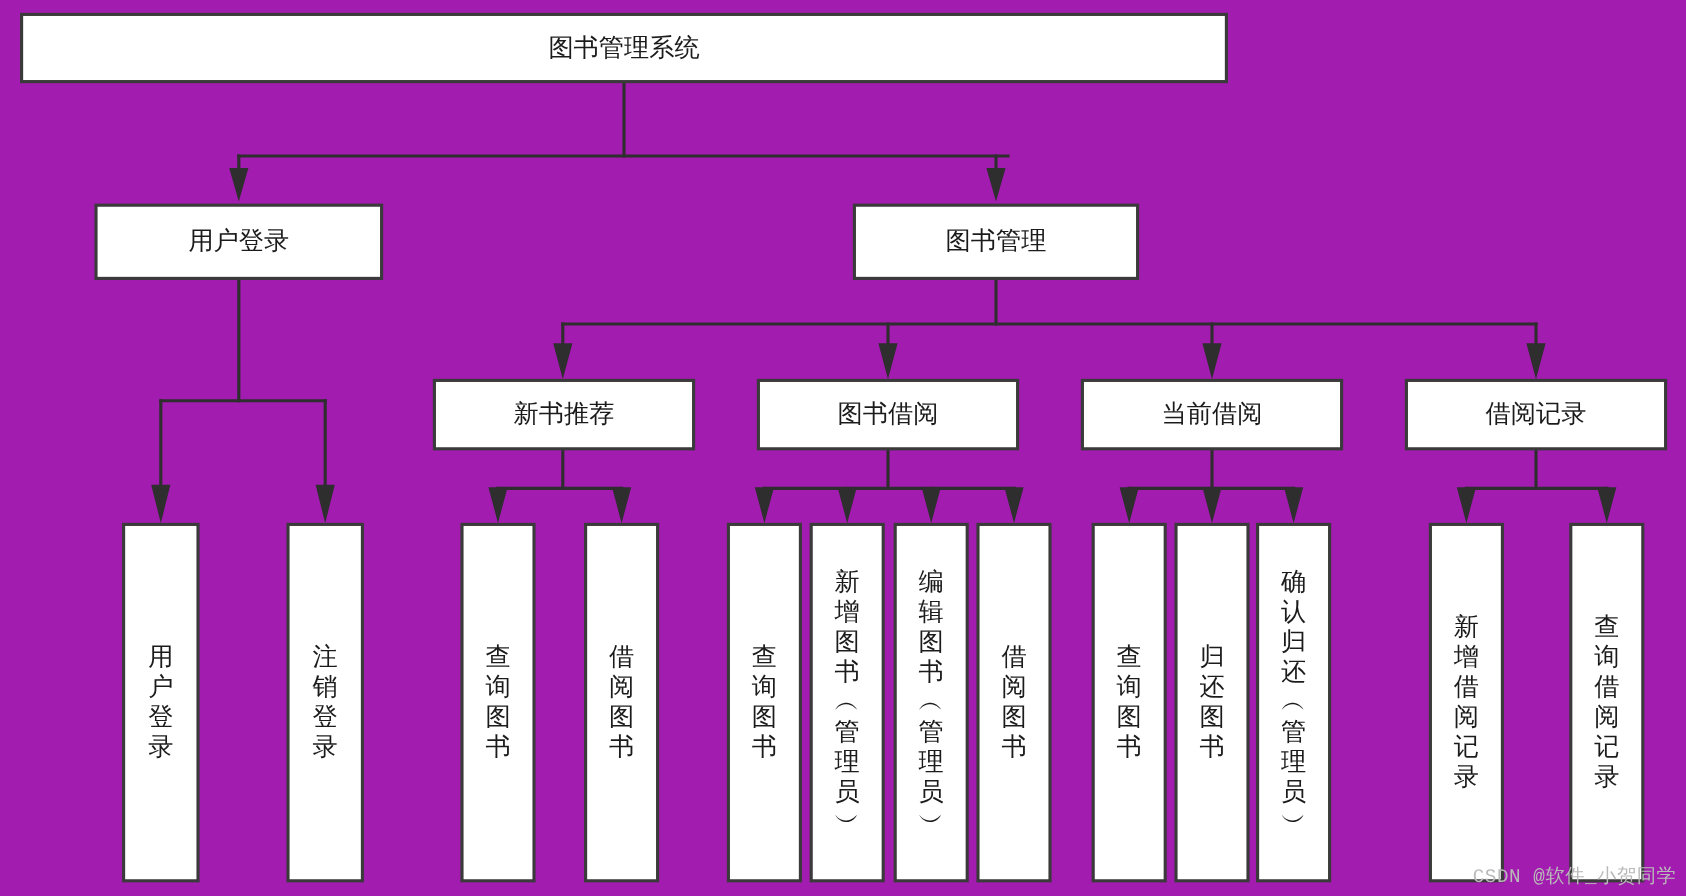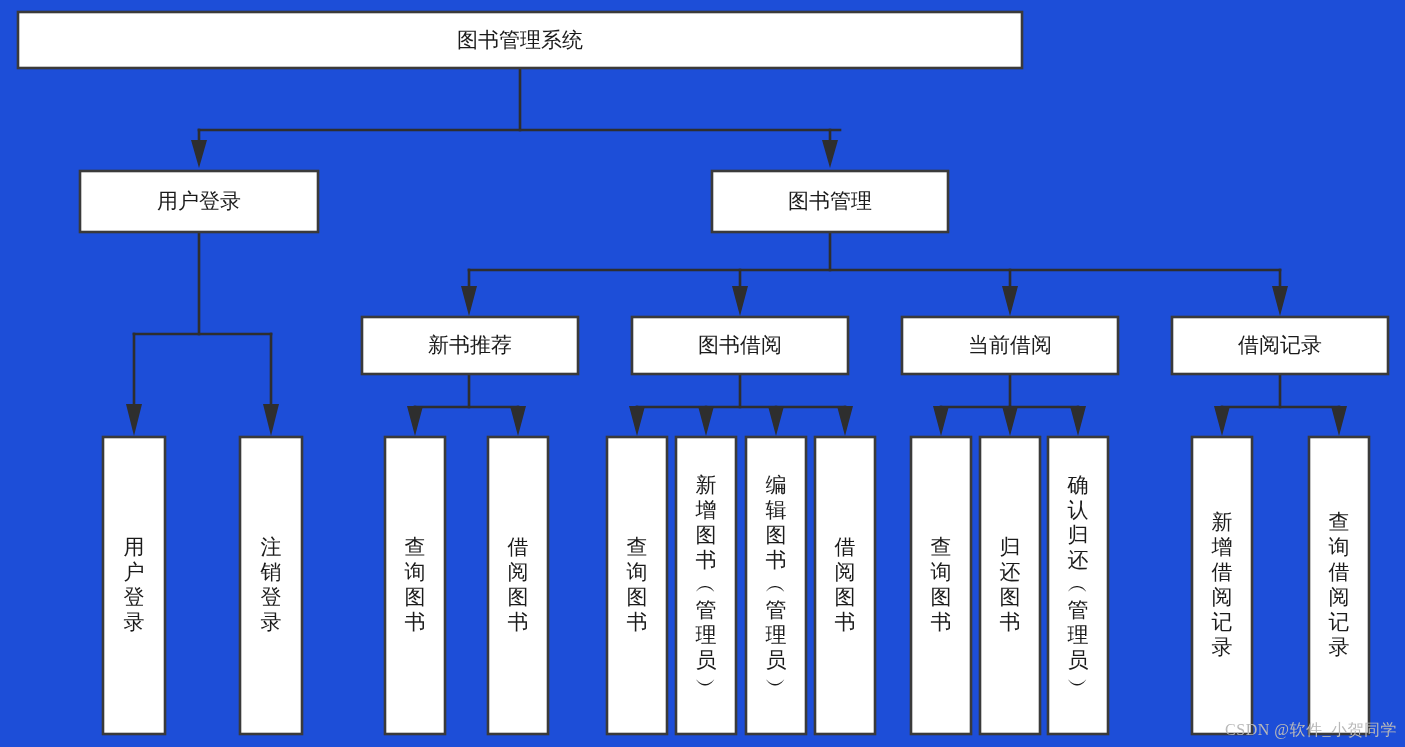--- a/index.html
+++ b/index.html
@@ -10,21 +10,21 @@
   body {
     width: 1405px;
     height: 747px;
     font-family: "DejaVu Sans", "Liberation Sans", sans-serif;
     overflow: hidden;
   }
   #diagram-root {
     position: relative;
     width: 1405px;
     height: 747px;
-    background: #1d4ed8;
+    background: #a21caf;
   }
   svg.diagram-canvas {
     position: absolute;
     left: 0;
     top: 0;
     width: 1405px;
     height: 747px;
   }
   .node-box {
     fill: #ffffff;
@@ -52,21 +52,21 @@
     font-family: "DejaVu Sans", "Liberation Sans", sans-serif;
     font-size: 21px;
     fill: #1b1b1b;
     text-anchor: middle;
     dominant-baseline: middle;
   }
   .watermark-text {
     position: absolute;
     right: 8px;
     bottom: 6px;
-    font-family: Liberation Serif, serif;
+    font-family: Liberation Mono, monospace;
     font-size: 16px;
     color: #b9b9b9;
     white-space: nowrap;
     letter-spacing: 0.5px;
   }
 </style>
 </head>
 <body>
 
 <div id="diagram-root">

